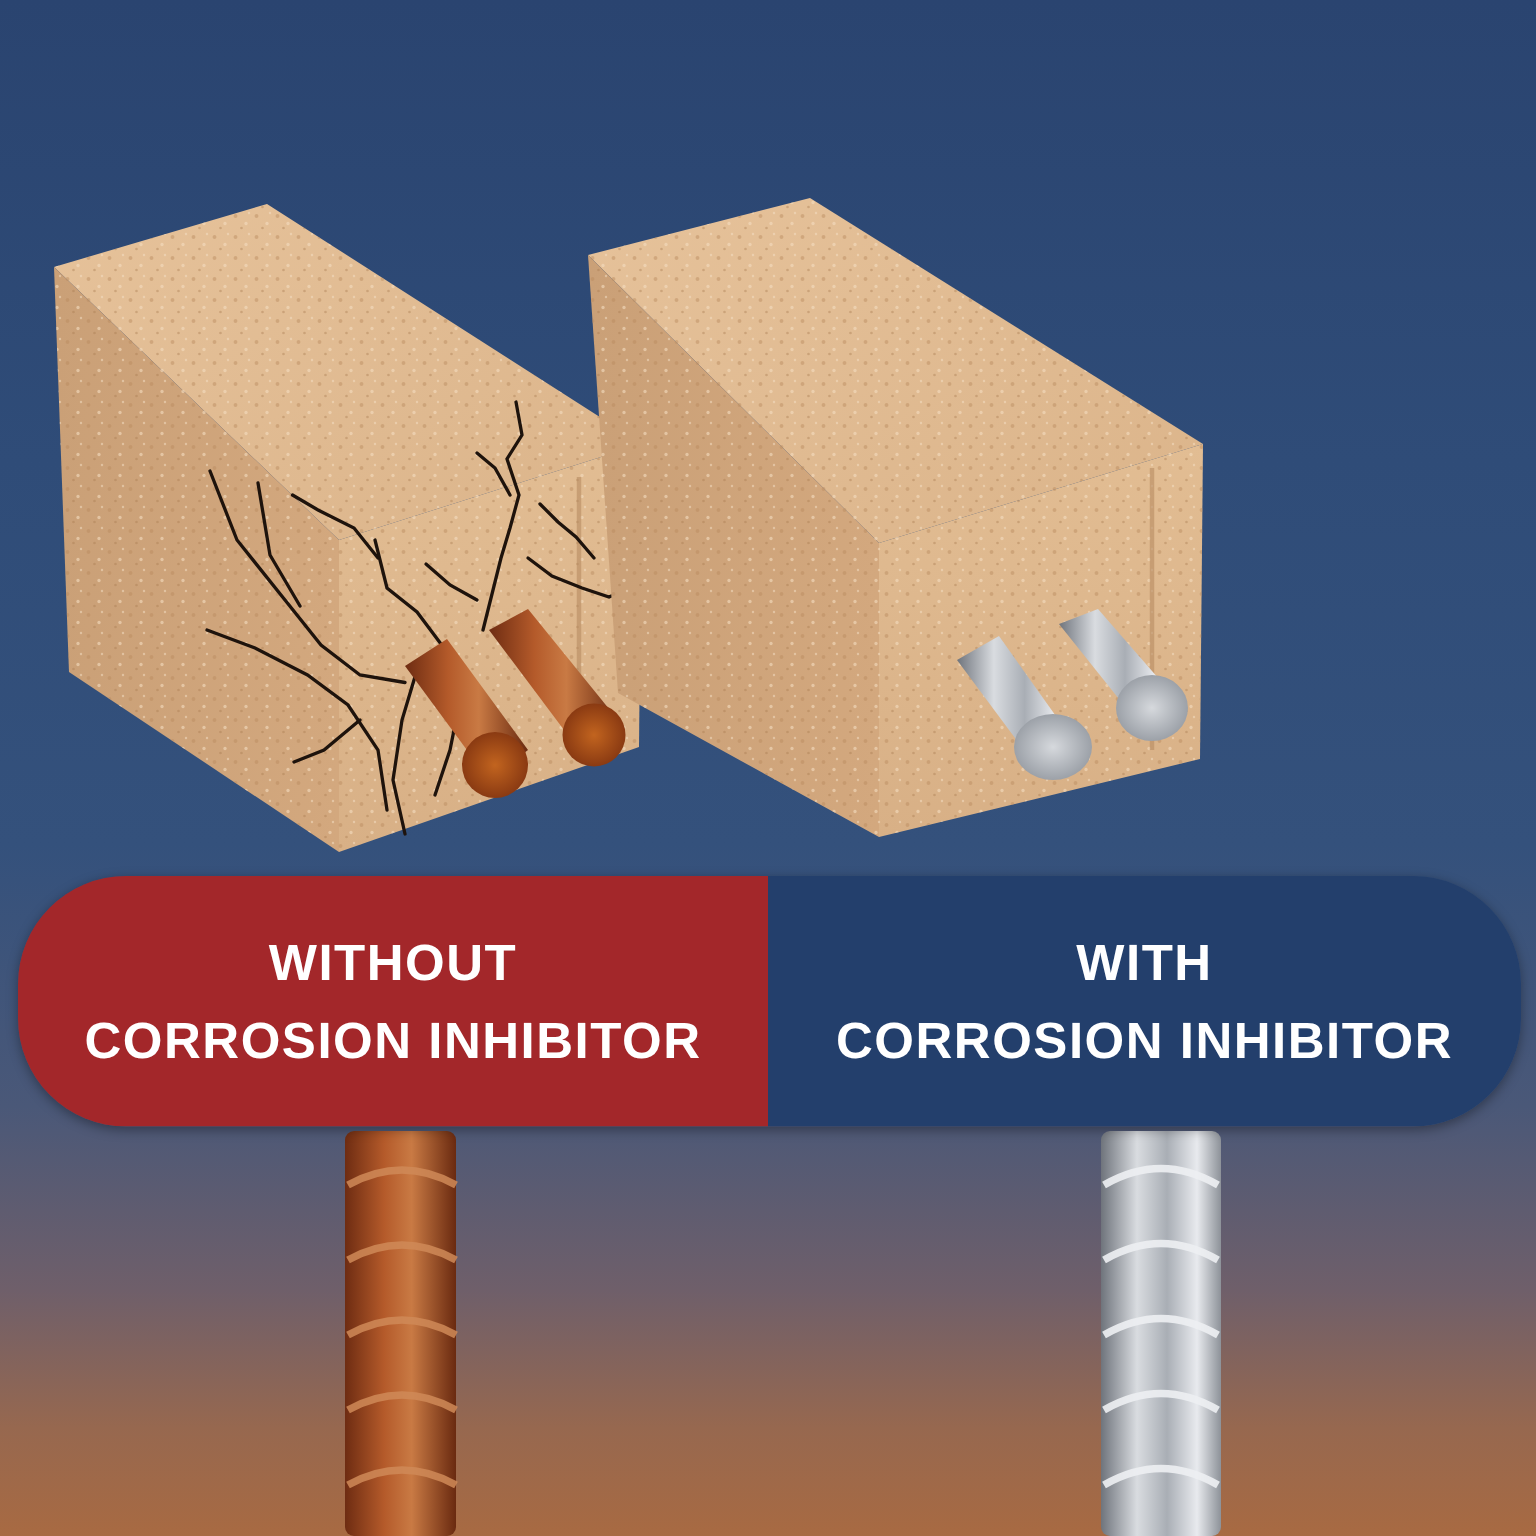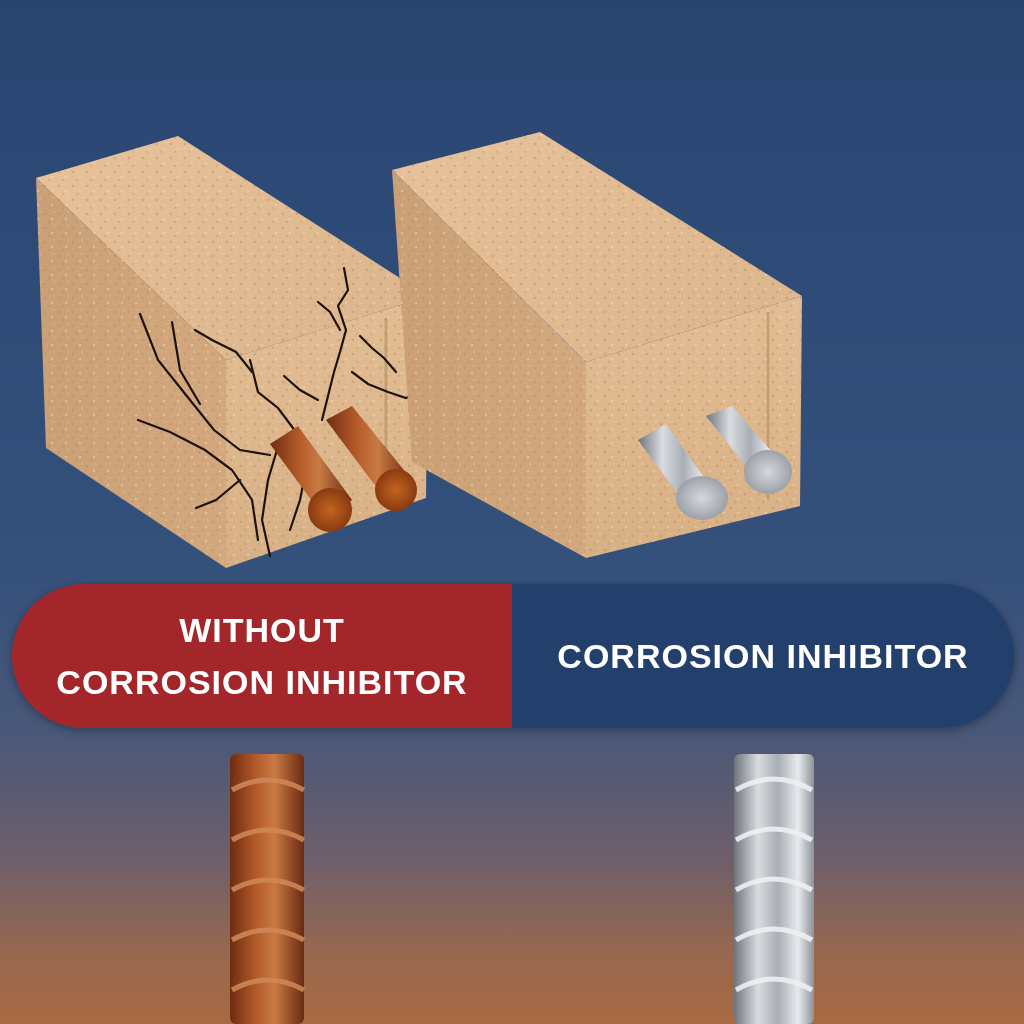--- a/index.html
+++ b/index.html
@@ -3,21 +3,21 @@
 <meta charset="utf-8">
 <style>
   html, body { margin:0; padding:0; }
   body {
     width:1024px; height:1024px; overflow:hidden; position:relative;
     font-family:"Liberation Sans", sans-serif;
     background: linear-gradient(180deg, #2a4470 0%, #2f4c78 30%, #34517c 55%, #4a5878 72%, #6f5f6a 84%, #97684f 93%, #a86a42 100%);
   }
   .scene { position:absolute; left:0; top:0; width:1024px; height:1024px; }
   .label-bar {
-    position:absolute; left:12px; top:584px; width:1002px; height:144px;
+    position:absolute; left:12px; top:584px; width:1002px; height:167px;
     border-radius:72px; overflow:hidden; display:flex;
     box-shadow:0 2px 8px rgba(0,0,0,0.35);
   }
   .label-half {
     flex:1; display:flex; flex-direction:column; align-items:center; justify-content:center;
     color:#ffffff; font-weight:bold; font-size:34px; letter-spacing:1px; line-height:52px; text-align:center;
   }
   .label-left { background:#a3272a; width:500px; flex:0 0 500px; }
   .label-right { background:#233f6c; }
   .label-line { display:block; white-space:nowrap; }
@@ -137,15 +137,16 @@
     </g>
   </g>
 </svg>
 
 <div class="label-bar">
   <div class="label-half label-left">
     <span class="label-line">WITHOUT</span>
     <span class="label-line">CORROSION INHIBITOR</span>
   </div>
   <div class="label-half label-right">
+    <span class="label-line">WITH</span>
     <span class="label-line">CORROSION INHIBITOR</span>
   </div>
 </div>
 
 </body></html>

